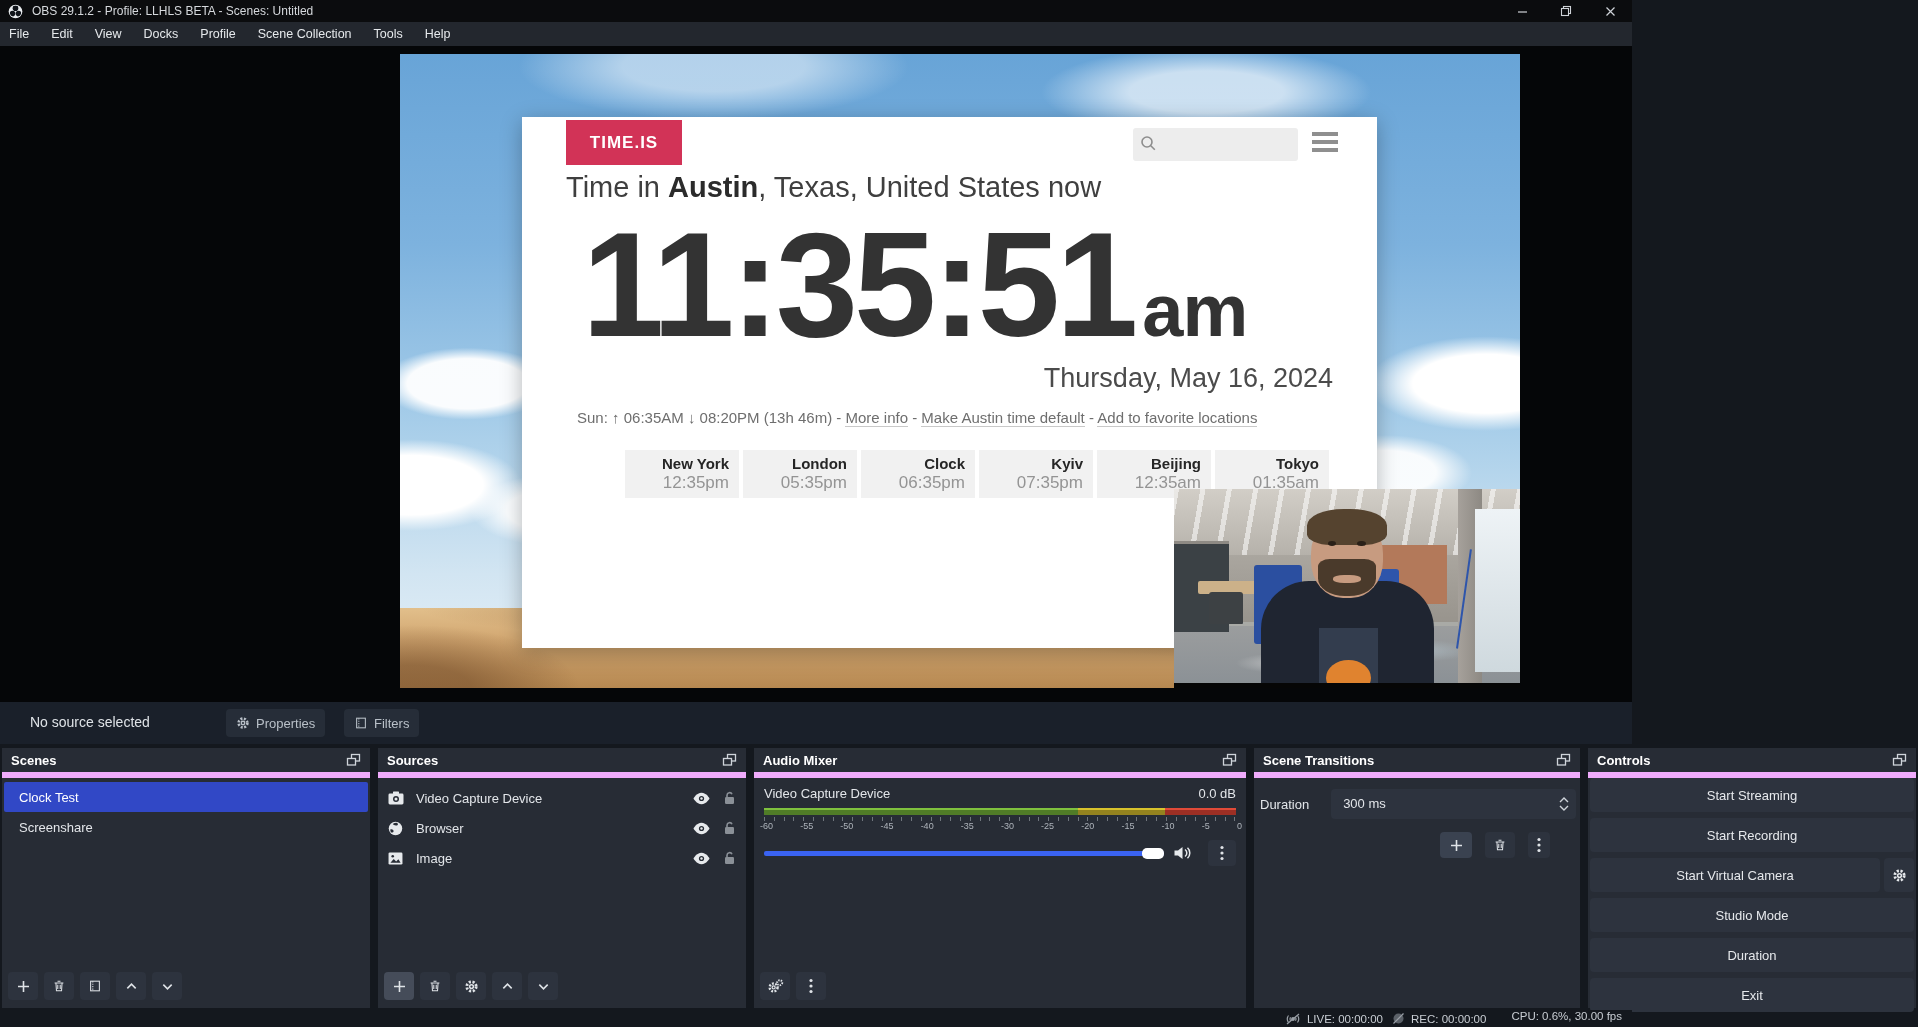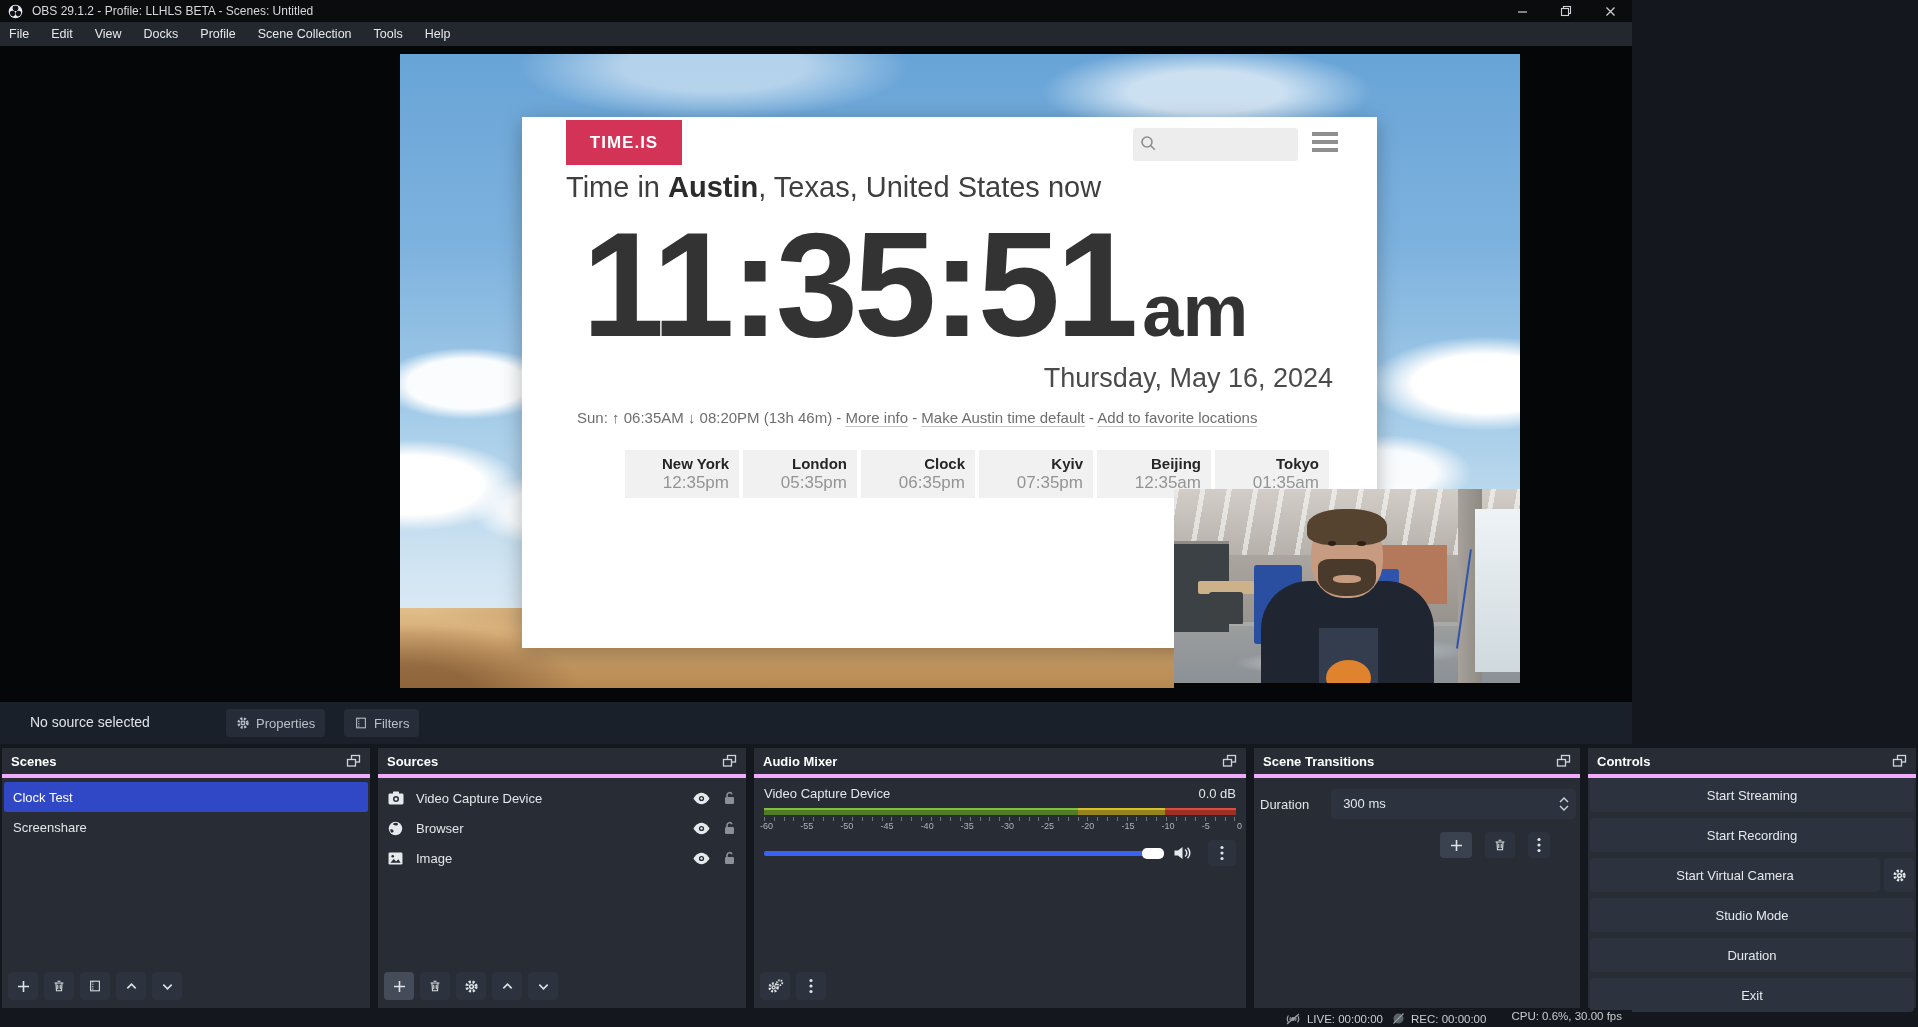--- a/index.html
+++ b/index.html
@@ -102,30 +102,30 @@
   .sourcebar { position:absolute; left:0; top:702px; width:100%; height:42px; background:#1a202a; }
   .sourcebar .statustext { position:absolute; left:30px; top:12px; font-size:14px; color:#dfe3e7; }
   .sbbtn { position:absolute; top:7px; height:28px; background:#262d38; border-radius:4px;
     display:flex; align-items:center; gap:6px; padding:0 10px; color:#b9c0c8; font-size:13px; }
   .sbbtn.props { left:226px; }
   .sbbtn.filt  { left:344px;justify-content:space-between; }
 
   
   .dock { position:absolute; top:748px; height:260px; background:#272c35; color:#e3e6ea; }
   .dockhead { height:30px; display:flex; align-items:center; padding:0 9px;
-    font-weight:700; font-size:13px; color:#fff; border-bottom:4px solid #f0abfc; }
+    font-weight:700; font-size:13px; color:#fff; border-bottom:6px solid #f0abfc; }
   .popout { margin-left:auto; color:#cfd4da; display:flex; }
   .d-scenes { left:2px;    width:368px; }
   .d-sources{ left:378px;  width:368px; }
   .d-mixer  { left:754px;  width:492px; }
   .d-trans  { left:1254px; width:326px; }
   .d-ctrl   { left:1588px; width:328px; }
 
   .scenelist { padding:4px 2px; }
-  .sceneitem { height:30px; display:flex; align-items:center; padding-left:9px; font-size:13px; border-radius:2px; }
+  .sceneitem { height:30px; display:flex; align-items:center; padding-left:15px; font-size:13px; border-radius:2px; }
   .sceneitem.sel { background:#3148c6; color:#fff; }
 
   .srcrow { height:30px; display:flex; align-items:center; padding:0 10px; font-size:13px; }
   .srcrow .ric { width:17px; display:flex; margin-right:11px; color:#e6e9ec; }
   .srcrow .eye { margin-left:auto; color:#e6e9ec; display:flex; }
   .srcrow .lock { margin-left:13px; color:#8a9097; display:flex; }
   .srclist { padding-top:5px; }
 
   .docktools { position:absolute; left:6px; bottom:8px; display:flex; gap:6px; }
   .tbtn { width:30px; height:28px; background:#2d333e; border-radius:4px;

